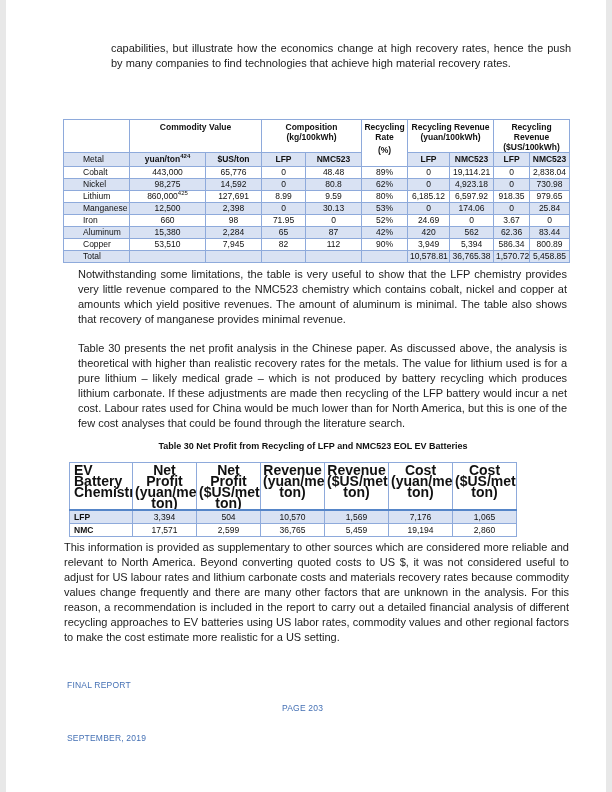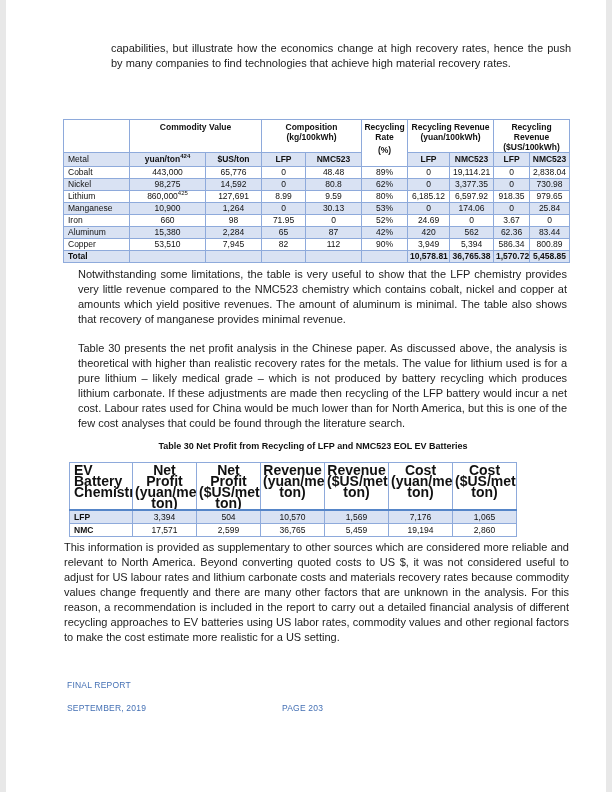--- a/index.html
+++ b/index.html
@@ -21,22 +21,22 @@
   
   .t29 { width:506px; }
   .t29 .g { font-weight:bold; vertical-align:top; padding-top:2px; height:22px; line-height:10px; white-space:normal; }
   .t29 .rate-cell { vertical-align:top; }
   .t29 .rate2 { margin-top:3px; font-weight:bold; }
   .t29 .subrow th { height:13px; }
   .t29 .subrow th.bold { font-weight:bold; }
   .t29 .subrow { border-bottom:1.5px solid #7da0d4; }
   .t29 tr.shade th, .t29 tr.shade td { background:#d9e2f3; }
   .t29 td { height:11px; }
-  .t29 .lbl { text-align:left; padding-left:4px; }
-  .t29 tr.total td { font-weight:bold; }
+  .t29 .lbl { text-align:left; padding-left:19px; }
+  .t29 tr.total td { font-weight:normal; }
   sup { font-size:6px; line-height:0; }
 
   
   .t30 { width:447px; }
   .t30 th { font-weight:bold; white-space:normal; line-height:11px; vertical-align:top; padding-top:2px; height:32px; font-size:14px; }
   .t30 thead tr { border-bottom:2px solid #5585c8; }
   .t30 tr.shade td { background:#d9e2f3; }
   .t30 td { height:12px; font-size:8.5px; }
   .t30 .lbl { text-align:left; padding-left:4px; font-weight:bold; }
 
@@ -102,42 +102,42 @@
         <td>2,838.04</td>
       </tr>
       <tr class="shade">
         <td class="lbl">Nickel</td>
         <td>98,275</td>
         <td>14,592</td>
         <td>0</td>
         <td>80.8</td>
         <td>62%</td>
         <td>0</td>
-        <td>3,377.35</td>
+        <td>4,923.18</td>
         <td>0</td>
         <td>730.98</td>
       </tr>
       <tr>
         <td class="lbl">Lithium</td>
         <td>
           <span>860,000</span><sup>425</sup>
         </td>
         <td>127,691</td>
         <td>8.99</td>
         <td>9.59</td>
         <td>80%</td>
         <td>6,185.12</td>
         <td>6,597.92</td>
         <td>918.35</td>
         <td>979.65</td>
       </tr>
       <tr class="shade">
         <td class="lbl">Manganese</td>
-        <td>10,900</td>
-        <td>1,264</td>
+        <td>12,500</td>
+        <td>2,398</td>
         <td>0</td>
         <td>30.13</td>
         <td>53%</td>
         <td>0</td>
         <td>174.06</td>
         <td>0</td>
         <td>25.84</td>
       </tr>
       <tr>
         <td class="lbl">Iron</td>
@@ -235,16 +235,16 @@
         <td>5,459</td>
         <td>19,194</td>
         <td>2,860</td>
       </tr>
     </tbody>
   </table>
 
   <div class="para" style="top:540px; left:58px; width:505px;">This information is provided as supplementary to other sources which are considered more reliable and relevant to North America.  Beyond converting quoted costs to US $, it was not considered useful to adjust for US labour rates and lithium carbonate costs and materials recovery rates because commodity values change frequently and there are many other factors that are unknown in the analysis.   For this reason, a recommendation is included in the report to carry out a detailed financial analysis of different recycling approaches to EV batteries using US labor rates, commodity values and other regional factors to make the cost estimate more realistic for a US setting.</div>
 
   <div class="footer-line" style="top:680px; left:61px;">FINAL REPORT</div>
-  <div class="footer-line" style="top:703px; left:61px;">SEPTEMBER, 2019</div>
+  <div class="footer-line" style="top:733px; left:61px;">SEPTEMBER, 2019</div>
   <div class="footer-line" style="top:703px; left:260px;margin-left:16px;">PAGE 203</div>
 
 </div>
 
 </body></html>

